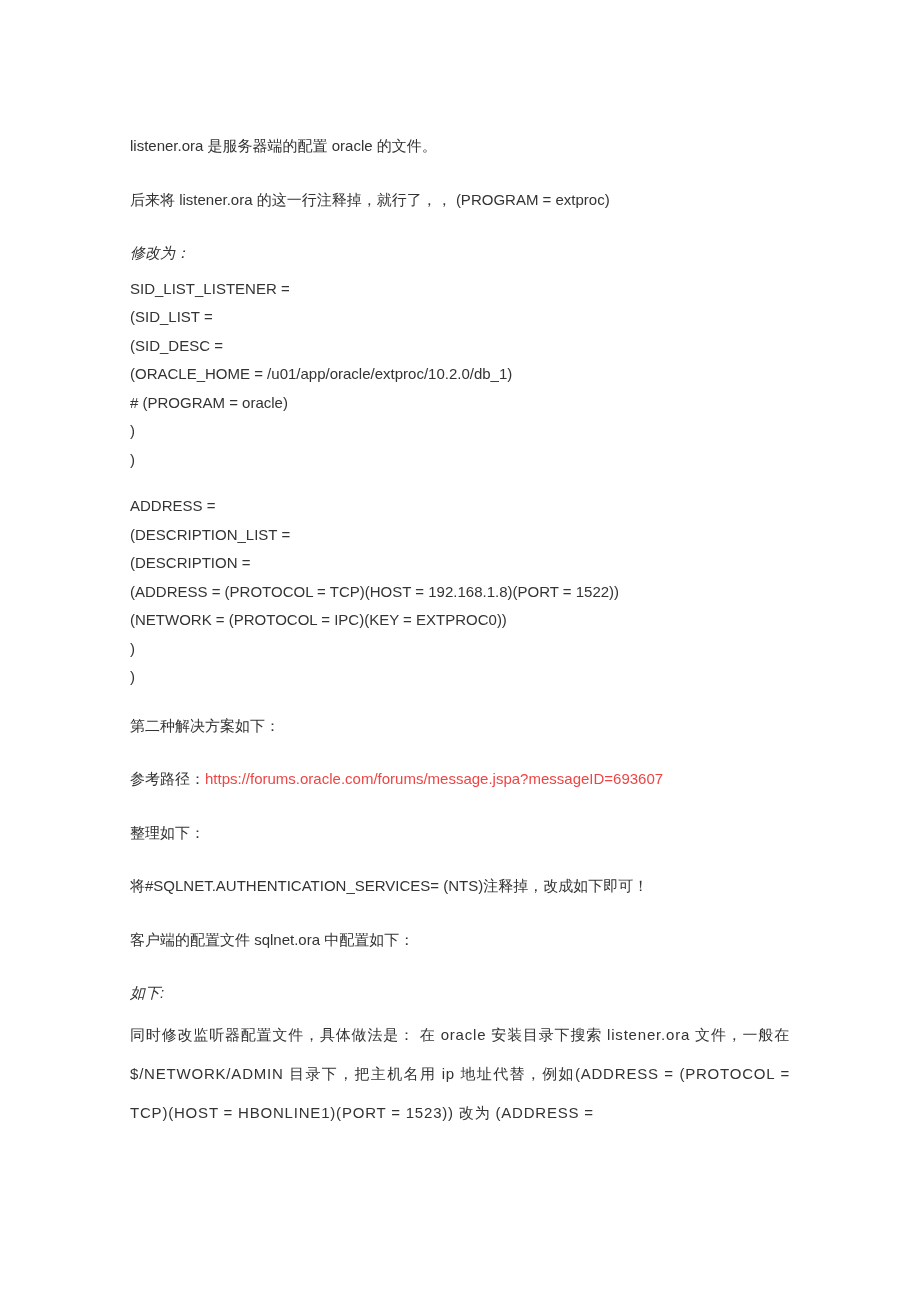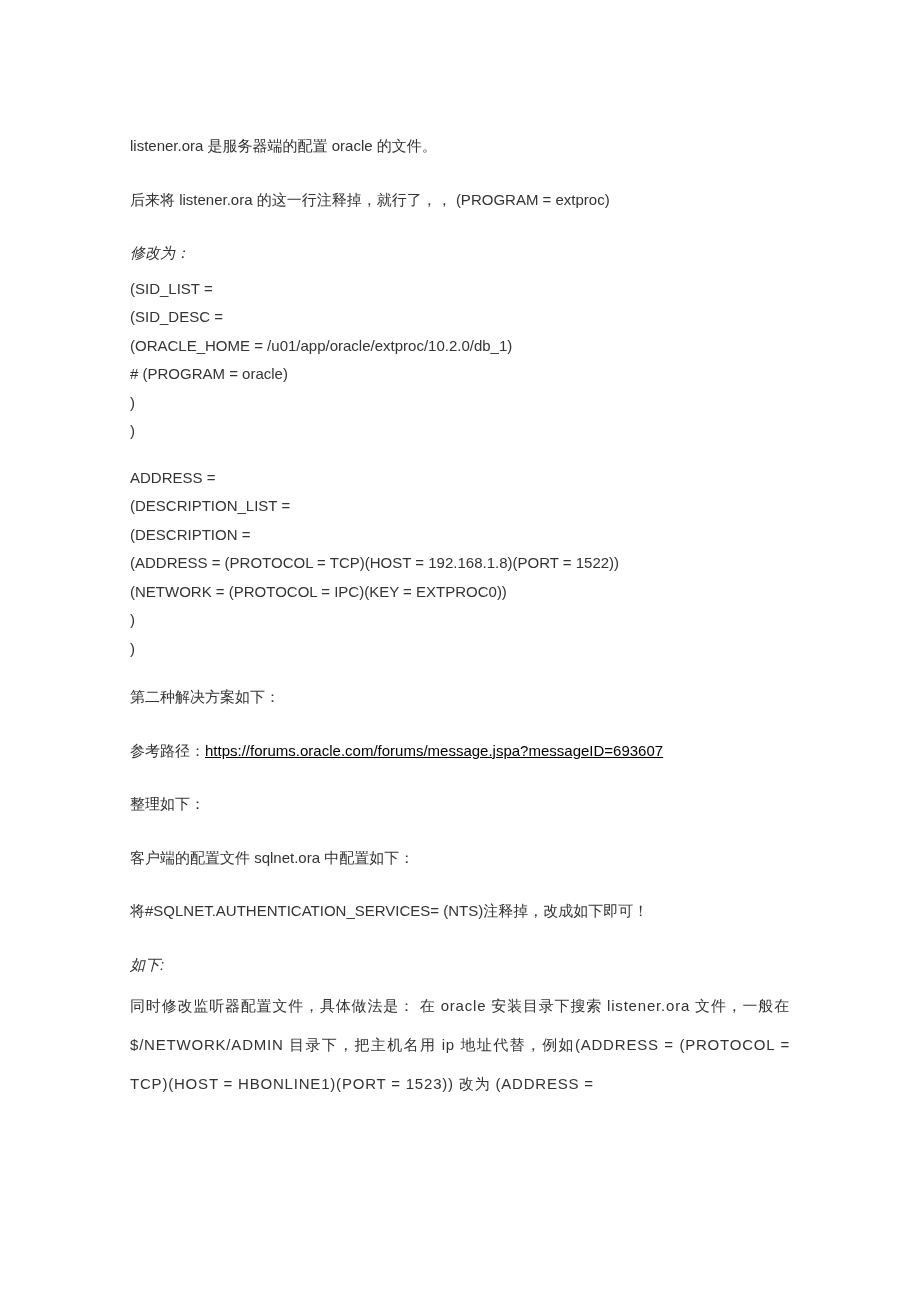--- a/index.html
+++ b/index.html
@@ -26,42 +26,42 @@
     font-style: italic;
   }
   .code-line {
     margin: 0;
     line-height: 1.9;
   }
   .code-block {
     margin-bottom: 18px;
   }
   a.link {
-    color: #000000;
-    text-decoration: underline;
+    color: #ef4444;
   }
   .justify-last-left {
     text-align: justify;
   }
   .wide {
     letter-spacing: 0.8px;
   }
 </style>
 </head>
 <body>
 
 <div class="page">
 
   <p class="para">listener.ora 是服务器端的配置 oracle 的文件。</p>
 
   <p class="para">后来将 listener.ora 的这一行注释掉，就行了，，  (PROGRAM = extproc)</p>
 
   <p class="para tight">修改为：</p>
 
   <div class="code-block">
+    <p class="code-line">SID_LIST_LISTENER =</p>
     <p class="code-line">(SID_LIST =</p>
     <p class="code-line">(SID_DESC =</p>
     <p class="code-line">(ORACLE_HOME = /u01/app/oracle/extproc/10.2.0/db_1)</p>
     <p class="code-line"># (PROGRAM = oracle)</p>
     <p class="code-line">)</p>
     <p class="code-line">)</p>
   </div>
 
   <div class="code-block">
     <p class="code-line">ADDRESS =</p>
@@ -74,22 +74,22 @@
   </div>
 
   <p class="para">第二种解决方案如下：</p>
 
   <p class="para">
     <span>参考路径：</span><a class="link">https://forums.oracle.com/forums/message.jspa?messageID=693607</a>
   </p>
 
   <p class="para">整理如下：</p>
 
+  <p class="para">将#SQLNET.AUTHENTICATION_SERVICES= (NTS)注释掉，改成如下即可！</p>
+
   <p class="para">客户端的配置文件 sqlnet.ora 中配置如下：</p>
-
-  <p class="para">将#SQLNET.AUTHENTICATION_SERVICES= (NTS)注释掉，改成如下即可！</p>
 
   <p class="para tight">如下:</p>
 
 
   <p class="para justify-last-left wide" style="line-height:2.6;margin-bottom:0;">同时修改监听器配置文件，具体做法是：  在 oracle 安装目录下搜索 listener.ora 文件，一般在$/NETWORK/ADMIN 目录下，把主机名用 ip 地址代替，例如(ADDRESS = (PROTOCOL = TCP)(HOST = HBONLINE1)(PORT = 1523)) 改为 (ADDRESS =</p>
 
 </div>
 
 </body></html>

